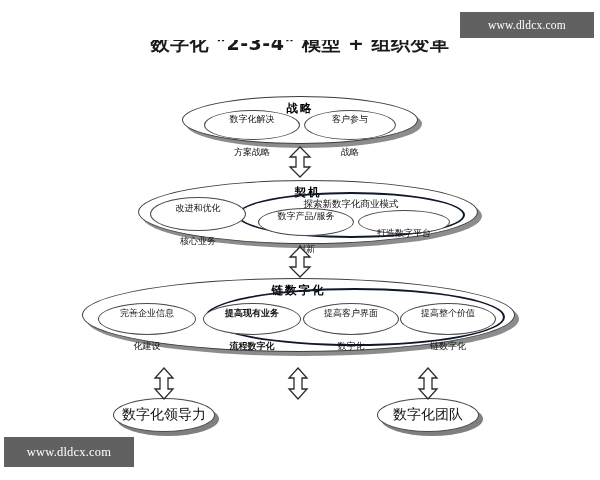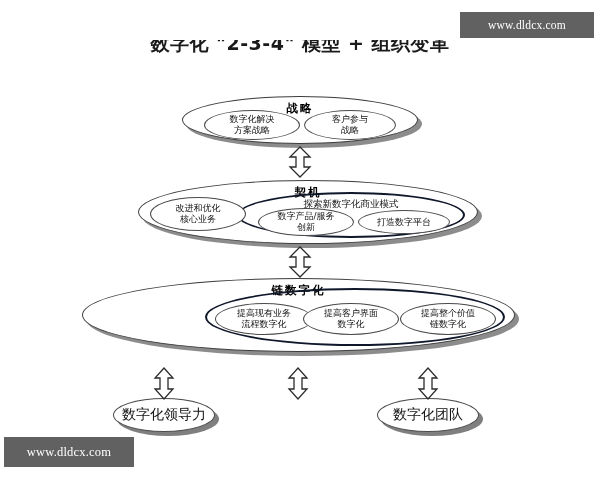--- a/index.html
+++ b/index.html
@@ -77,21 +77,21 @@
   }
   .group-label{
     width:100%;text-align:center;
     font-size:9.5px;color:#111;margin-top:4px;
   }
   .leaf{
     font-size:9px;
     z-index:6;
     background:#ffffff;
   }
-  .leaf span{display:block;padding:0 4px;}
+  .leaf span{display:block;padding:0 4px;margin-top:22px;}
 
   
   .pill{
     position:absolute;
     border:1px solid #4a4a4a;border-radius:50%;
     background:#fff;
     box-shadow:4px 4px 0 rgba(0,0,0,.5);
     display:flex;align-items:center;justify-content:center;
     font-size:14px;color:#111;text-align:center;
     z-index:6;box-sizing:border-box;
@@ -163,21 +163,27 @@
     <svg width="24" height="32" viewBox="0 0 24 32">
       <polygon points="12,1 22,11 16,11 16,21 22,21 12,31 2,21 8,21 8,11 2,11" fill="#ffffff" stroke="#2b2b2b" stroke-width="1.3"></polygon>
     </svg>
   </div>
 
   <div class="ell tier shadow" style="left:82px;top:278px;width:433px;height:74px;">
     <div class="tier-label">链数字化</div>
   </div>
   <div class="ell inner-group" style="left:205px;top:288px;width:300px;height:58px;"></div>
 
-  <div class="ell leaf" style="left:215px;top:303px;width:98px;height:32px;">
+  <div class="ell leaf" style="left:98px;top:303px;width:98px;height:32px;">
+    <div>
+      <span>完善企业信息</span>
+      <span>化建设</span>
+    </div>
+  </div>
+  <div class="ell leaf" style="left:203px;top:303px;width:98px;height:32px;font-weight:bold;">
     <div>
       <span>提高现有业务</span>
       <span>流程数字化</span>
     </div>
   </div>
   <div class="ell leaf" style="left:303px;top:303px;width:96px;height:32px;">
     <div>
       <span>提高客户界面</span>
       <span>数字化</span>
     </div>

